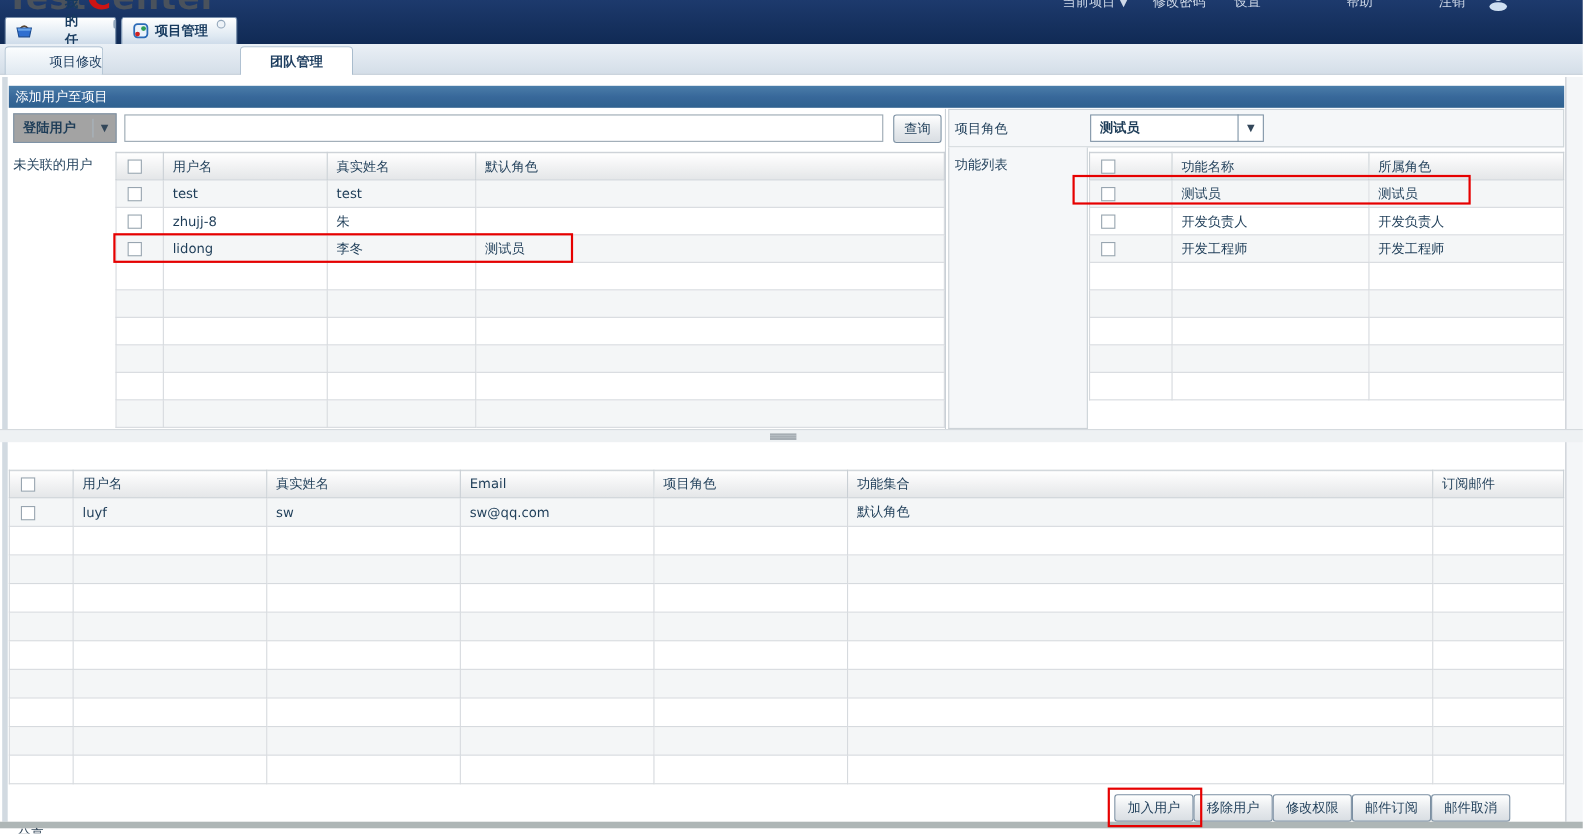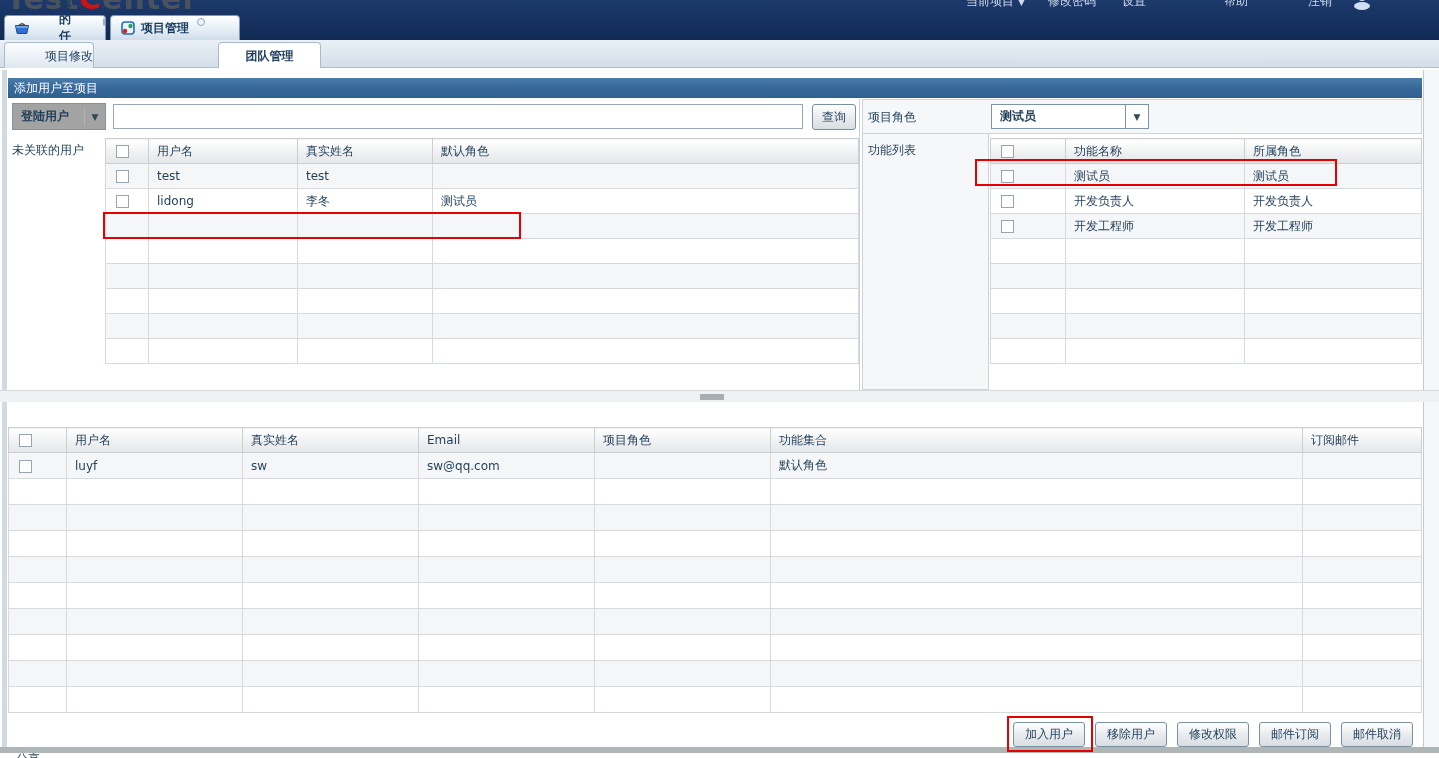--- a/index.html
+++ b/index.html
@@ -19,21 +19,21 @@
 
   
   .wtab { position:absolute; bottom:0; height:25px; display:flex; align-items:center;
     padding:0 8px 0 9px; background:linear-gradient(180deg,#ffffff,#dfe9f2 70%,#cfdcea);
     border:1px solid #7f98b5; border-bottom:none; border-radius:4px 4px 0 0;
     font-weight:bold; color:#173a5e; cursor:pointer; }
   .wtab .ticon { margin-right:5px; display:inline-flex; }
   .wtab .tab-dot { width:8px; height:8px; border:1px solid #93a7bb; border-radius:50%;
     background:#eef3f8; margin-left:8px; transform:translateY(-6px); }
   .wtab1 { left:4px; width:102px;gap:24px; }
-  .wtab2 { left:110px; width:130px; }
+  .wtab2 { left:110px; width:106px; }
 
   
   .subtabs { position:absolute; left:0; top:40px; width:1439px; height:28px;
     background:linear-gradient(180deg,#eaf0f6,#d4dee8); border-bottom:1px solid #aebecb; }
   .subtab { position:absolute; top:2px; height:26px; line-height:26px; text-align:center;
     background:linear-gradient(180deg,#fbfdfe,#dfe8f0); border:1px solid #a9bccd; border-bottom:none;
     border-radius:4px 4px 0 0; color:#1c3c5e; cursor:pointer; }
   .subtab1 { left:4px; width:90px;padding-left:40px; }
   .subtab2 { left:111px; width:103px;margin-top:31px; }
   .subtab3 { left:218px; width:103px; background:#ffffff; font-weight:bold; height:27px; }
@@ -96,21 +96,21 @@
   .vdivider { position:absolute; left:859px; top:31px; width:1px; height:291px; background:#c9d0d6; }
 
   
   .splitter { position:absolute; left:0; top:322px; width:1439px; height:12px;
     background:#eef1f3; border-top:1px solid #d5dade; cursor:row-resize; }
   .grip { position:absolute; left:700px; top:3px; width:24px; height:6px;
     border-top:2px solid #a6adb3; border-bottom:2px solid #a6adb3; }
   .grip:after { content:""; display:block; margin-top:0px; border-top:2px solid #a6adb3; }
 
   
-  .action-row { position:absolute; left:1013px; top:654px; display:flex; gap:10px;align-items:center; }
+  .action-row { position:absolute; left:1013px; top:654px; display:flex; gap:0;align-items:center; }
   .action-row .btn { width:72px; height:25px; }
 
   
   .redbox { position:absolute; border:2px solid #e60000; pointer-events:none; z-index:10; }
   .red1 { left:103px; top:144px; width:418px; height:27px; }
   .red2 { left:975px; top:91px; width:362px; height:27px; }
   .red3 { left:1007px; top:648px; width:86px; height:36px; }
 
   .bottom-bar { position:absolute; left:0; top:747px; width:1439px; height:6px;
     background:#aeb6b6; z-index:5; }
@@ -195,20 +195,26 @@
             <th>用户名</th>
             <th>真实姓名</th>
             <th>默认角色</th>
           </tr>
         </thead>
         <tbody>
           <tr style="height: 25px;">
             <td><span class="cb"></span></td>
             <td>test</td>
             <td>test</td>
+            <td></td>
+          </tr>
+          <tr style="height: 25px;">
+            <td><span class="cb"></span></td>
+            <td>zhujj-8</td>
+            <td>朱</td>
             <td></td>
           </tr>
           <tr style="height: 25px;">
             <td><span class="cb"></span></td>
             <td>lidong</td>
             <td>李冬</td>
             <td>测试员</td>
           </tr>
           <tr style="height: 25px;">
             <td></td>

